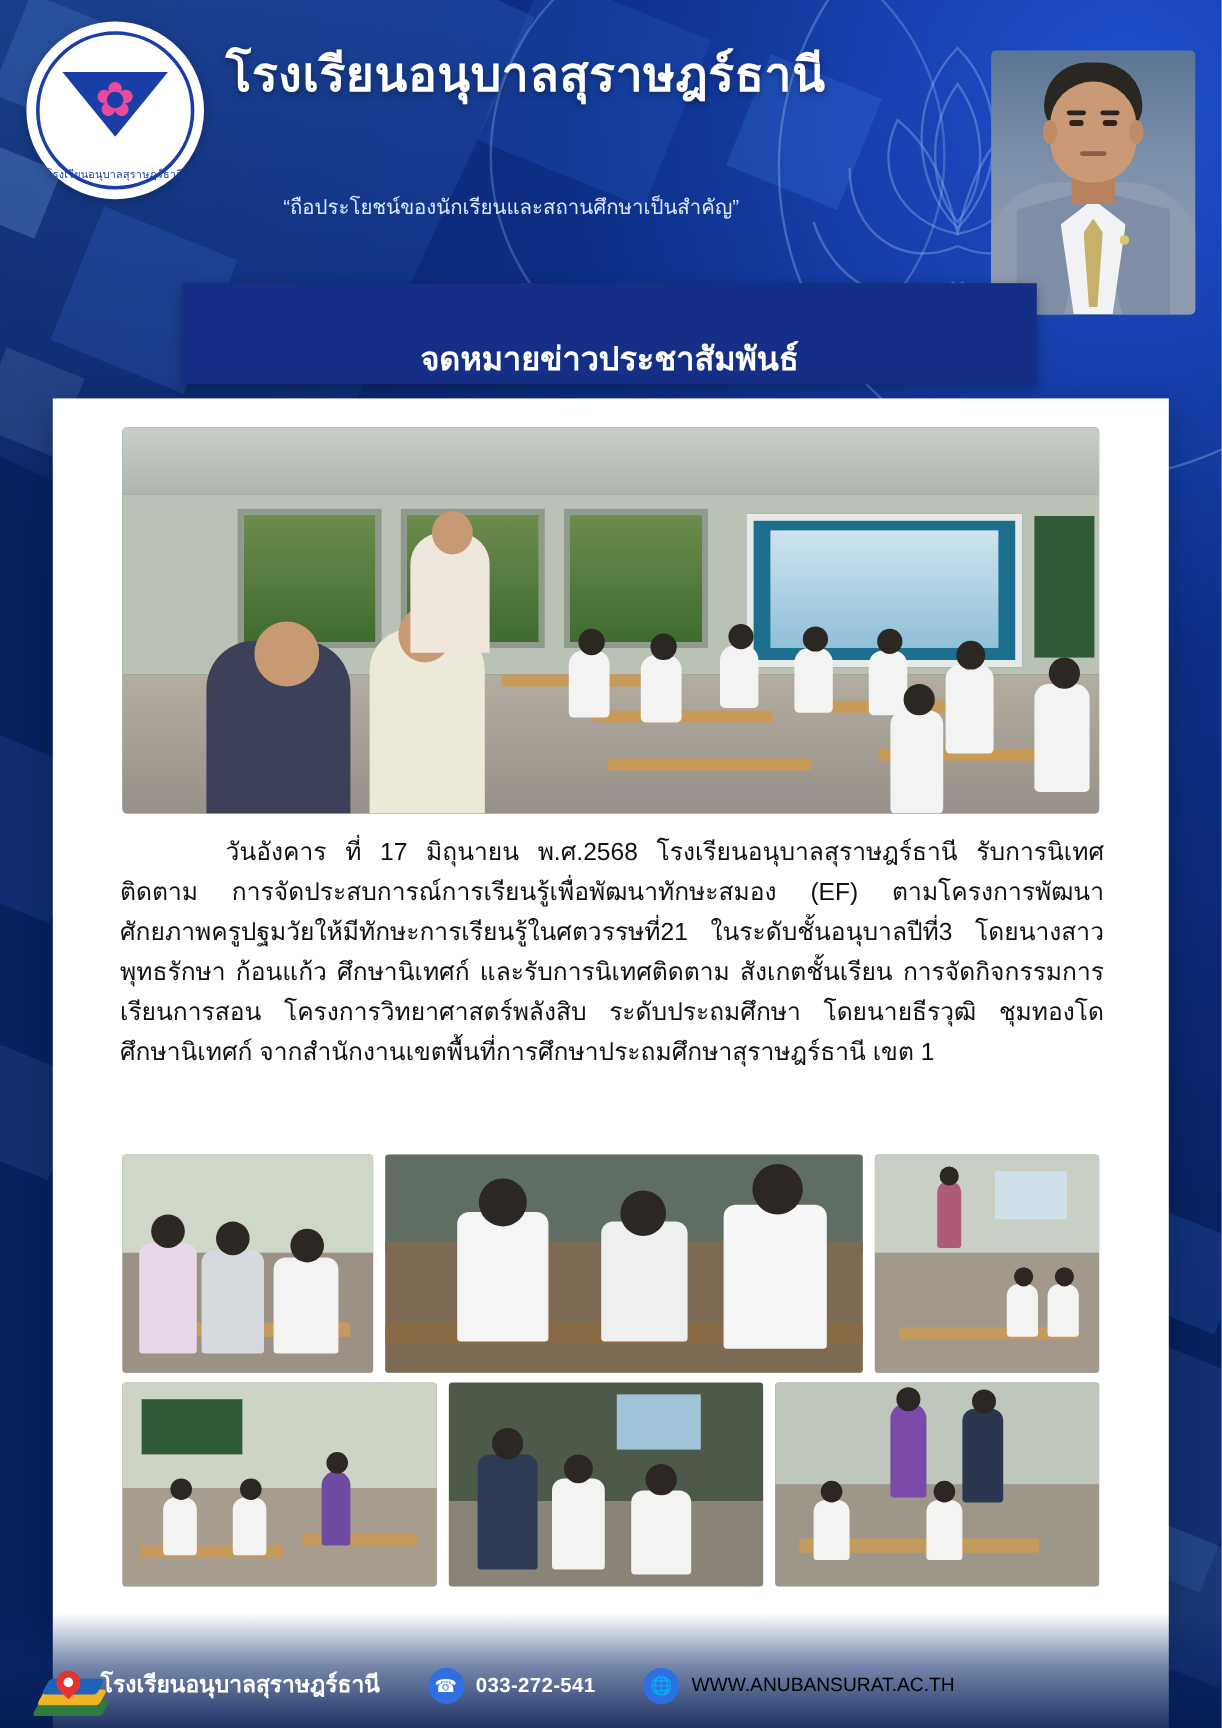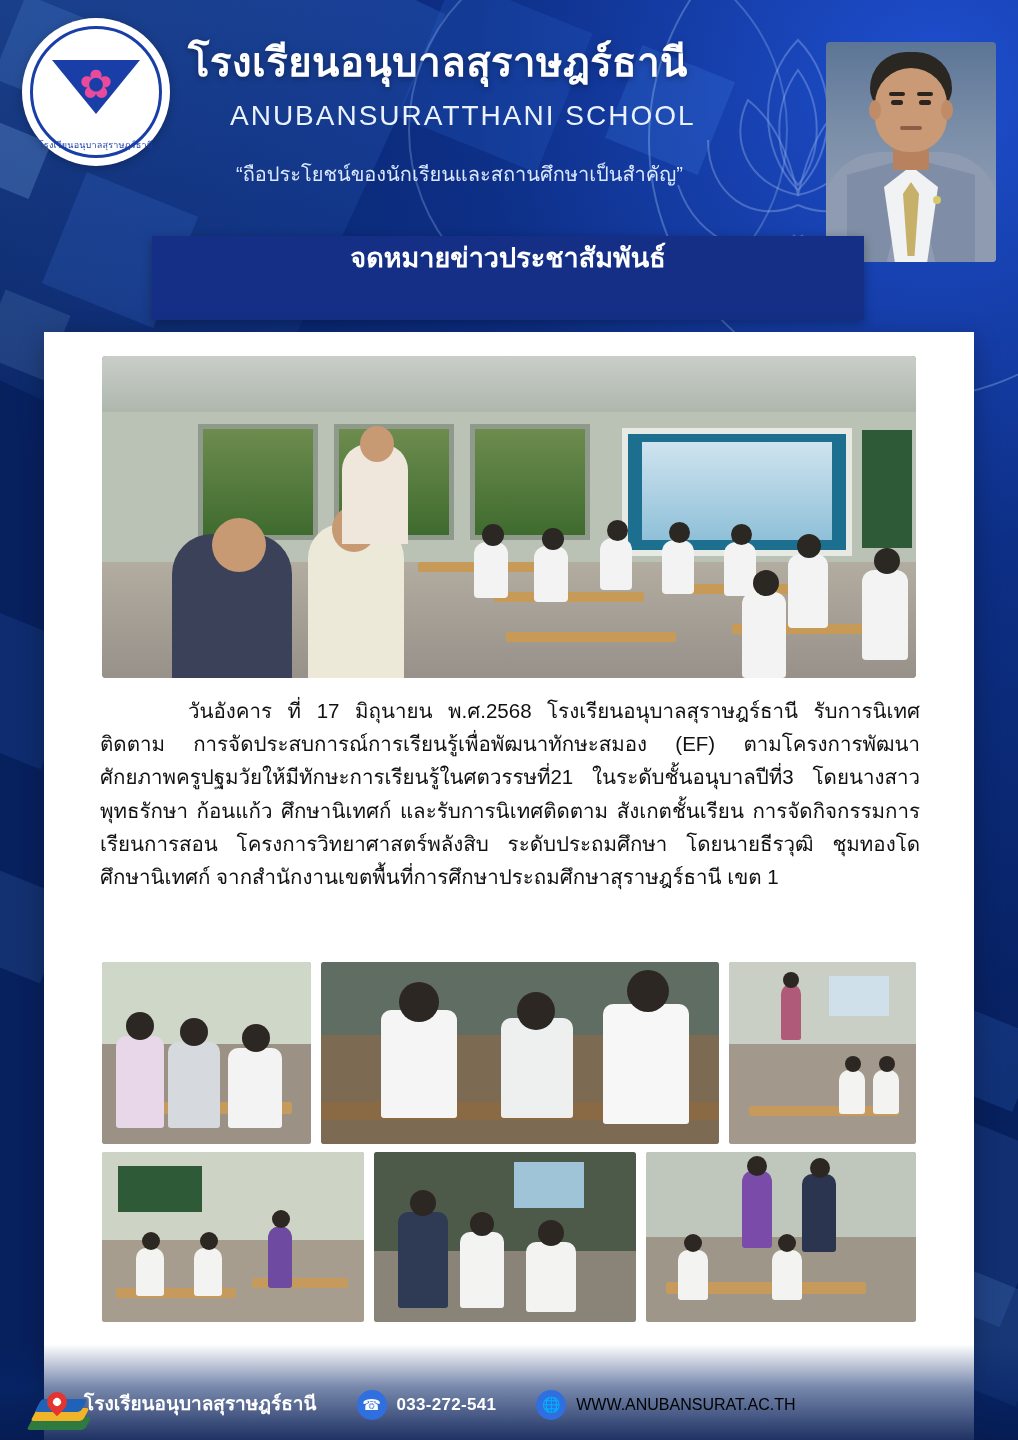--- a/index.html
+++ b/index.html
@@ -95,21 +95,21 @@
     font-size: 40px; font-weight: 700; color: #ffffff;
     letter-spacing: .5px;
     text-shadow: 0 2px 6px rgba(0,0,0,.35);
   }
   .school-en {
     position: absolute; left: 230px; top: 100px;
     font-size: 28px; color: #eaf2ff; letter-spacing: 2px;
   }
   .school-motto {
     position: absolute; left: 236px; top: 158px;
-    font-size: 20px; color: #dbe8ff;
+    font-size: 17px; color: #dbe8ff;
   }
 
   .portrait {
     position: absolute; right: 22px; top: 42px;
     width: 170px; height: 220px;
     border-radius: 4px;
     overflow: hidden;
     background: linear-gradient(180deg, #5c7596 0%, #7b8ea8 40%, #9aa9bd 100%);
   }
   .p-hair { position: absolute; left: 50%; top: 10px; transform: translateX(-50%); width: 82px; height: 62px; background: #2a2622; border-radius: 42px 42px 30px 30px; }
@@ -126,21 +126,21 @@
   .p-eye-r { position: absolute; left: 50%; margin-left: 8px; top: 58px; width: 12px; height: 5px; background: #2c2420; border-radius: 3px; }
   .p-brow-l { position: absolute; left: 50%; margin-left: -22px; top: 50px; width: 16px; height: 4px; background: #2a2420; border-radius: 2px; }
   .p-brow-r { position: absolute; left: 50%; margin-left: 6px; top: 50px; width: 16px; height: 4px; background: #2a2420; border-radius: 2px; }
   .p-mouth { position: absolute; left: 50%; transform: translateX(-50%); top: 84px; width: 22px; height: 4px; background: #8f5c48; border-radius: 3px; }
   .p-pin { position: absolute; left: 50%; margin-left: 22px; bottom: 58px; width: 8px; height: 8px; background: #d8c76b; border-radius: 50%; }
 
   .title-band {
     position: absolute; left: 152px; top: 236px;
     width: 712px; height: 84px;
     background: #152f86;
-    display: flex; flex-direction: column; align-items: center; justify-content: space-between;
+    display: flex; flex-direction: column; align-items: center; justify-content: flex-end;
     box-shadow: 0 3px 10px rgba(0,0,0,.3);
   }
   .title-band .t1 { font-size: 27px; font-weight: 700; color: #ffffff; }
   .title-band .t2 { font-size: 16px; color: #ffffff; margin-top: 6px; }
 
   
   .card {
     position: absolute; left: 44px; top: 332px;
     width: 930px; height: 1300px;
     background: #ffffff;
@@ -286,21 +286,20 @@
     <div class="logo-circle">
       <div class="logo-inner">
         <div class="logo-ring"></div>
         <div class="logo-tri"></div>
         <div class="logo-lotus">✿</div>
         <div class="logo-text-arc">โรงเรียนอนุบาลสุราษฎร์ธานี</div>
       </div>
     </div>
 
     <div class="school-th">โรงเรียนอนุบาลสุราษฎร์ธานี</div>
-    <div class="school-en">ANUBANSURATTHANI SCHOOL</div>
     <div class="school-motto">“ถือประโยชน์ของนักเรียนและสถานศึกษาเป็นสำคัญ”</div>
 
     <div class="portrait">
       <div class="p-suit"></div>
       <div class="p-lapel-l"></div>
       <div class="p-lapel-r"></div>
       <div class="p-shirt"></div>
       <div class="p-tie"></div>
       <div class="p-neck"></div>
       <div class="p-hair"></div>

